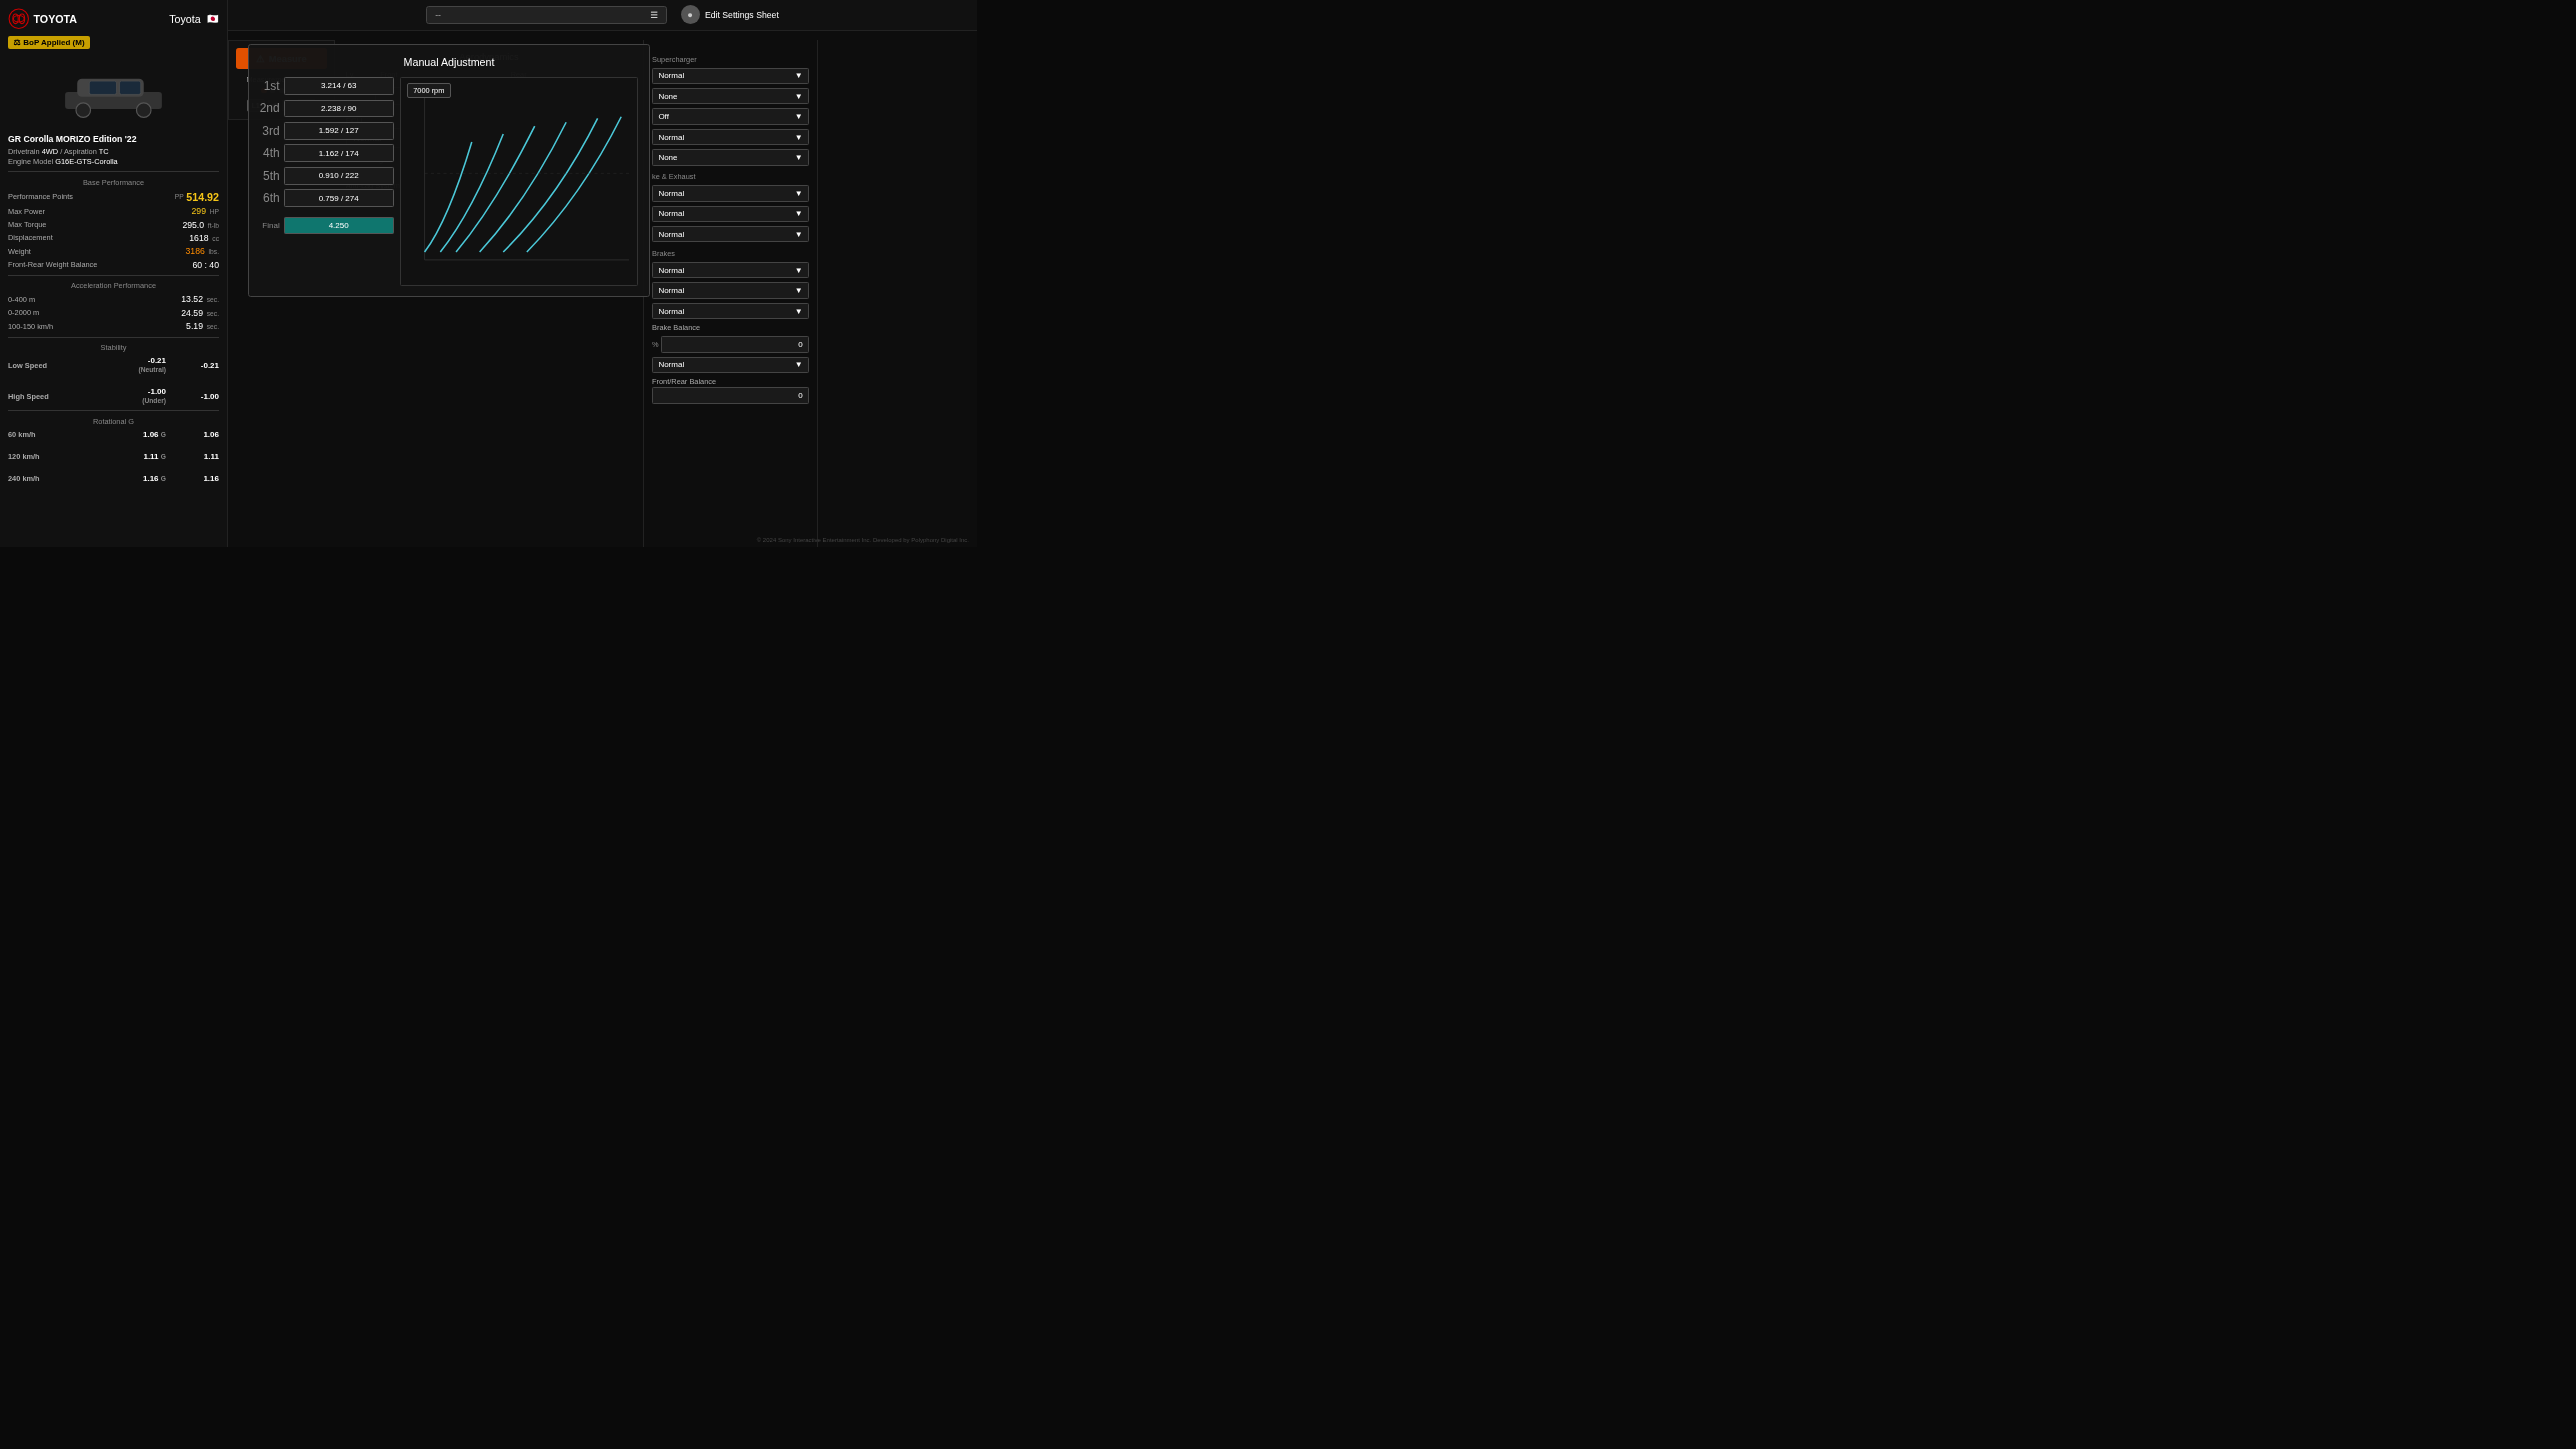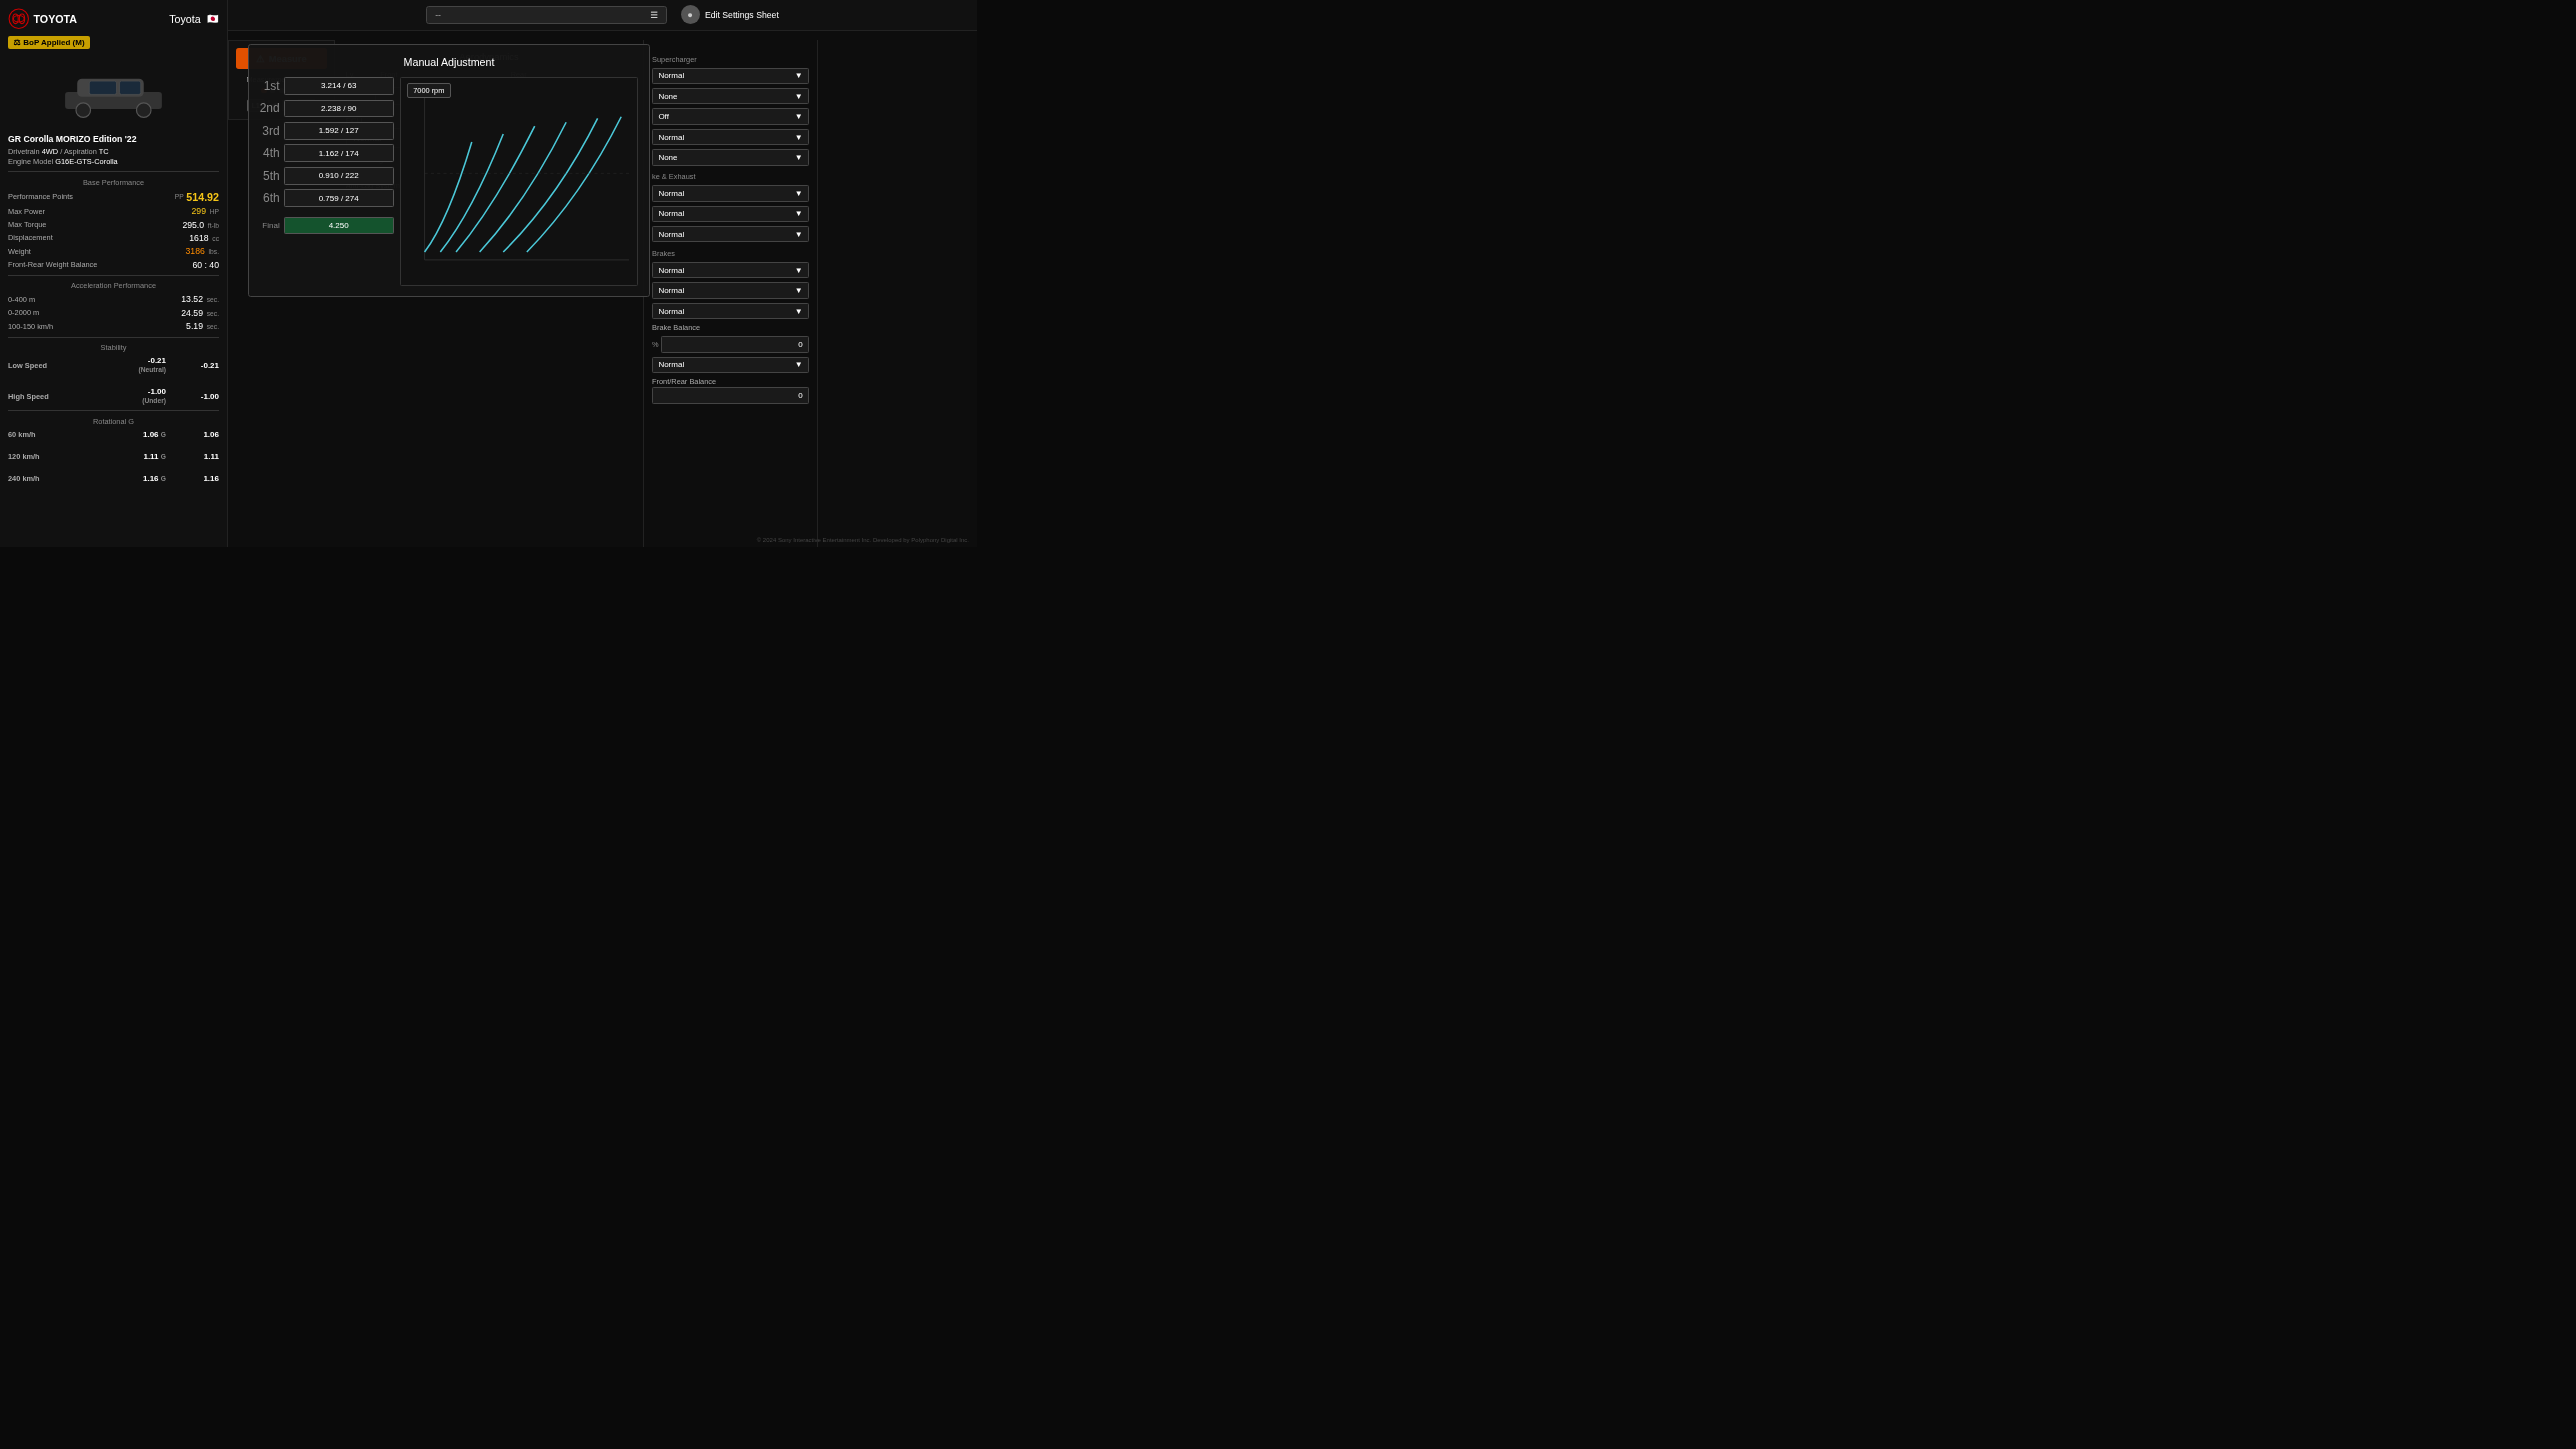--- a/index.html
+++ b/index.html
@@ -342,21 +342,21 @@
       margin-top: 9.4px;
     }
     .final-label {
       width: 20px;
       color: #888;
       font-size: 8px;
       text-align: right;
     }
     .final-input {
       flex: 1;
-      background: #14532d;
+      background: #0f766e;
       border: 0.7px solid #555;
       color: #fff;
       text-align: center;
       padding: 3.4px;
       font-size: 8px;
       border-radius: 1.3px;
     }
 
     
     .rpm-chart {

